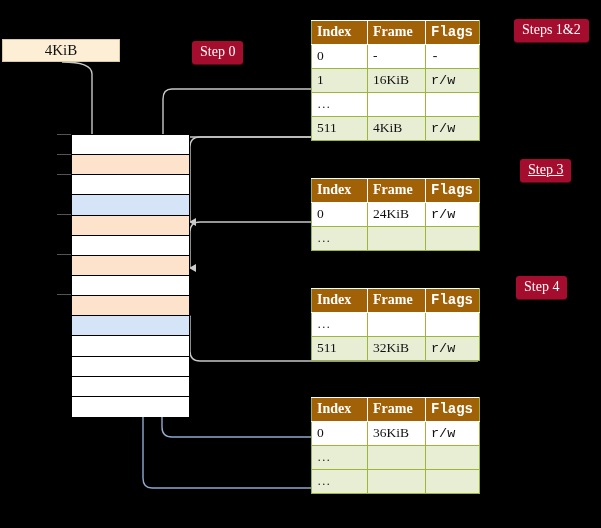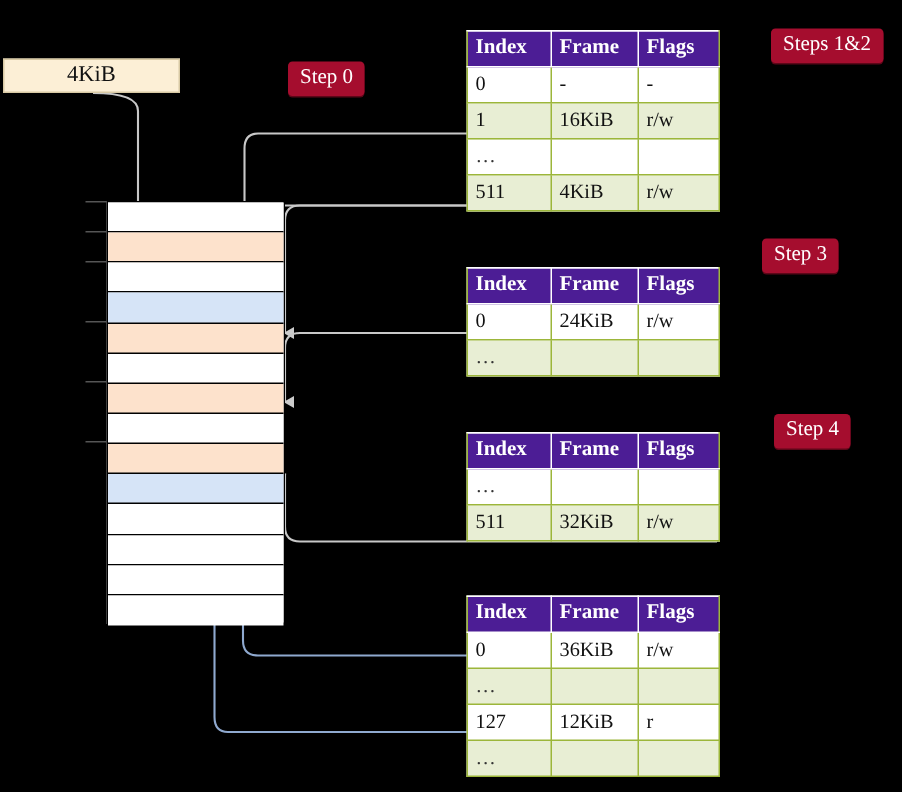--- a/index.html
+++ b/index.html
@@ -73,33 +73,33 @@
     border:1px solid #9cb63a;
     padding:2px 5px 3px 5px;
     text-align:left;
     height:24px;
     box-sizing:border-box;
     vertical-align:middle;
     font-weight:normal;
     white-space:nowrap;
   }
   .ptable thead th{
-    background:#4c1d95;
+    background:#a16207;
     color:#ffffff;
     font-weight:bold;
     font-size:14px;
     border-color:#ffffff;
   }
   .ptable thead th:first-child{border-left-color:#9cb63a;}
   .ptable thead th:last-child{border-right-color:#9cb63a;}
   .ptable tbody tr.alt td{background:#E8EED4;}
   .ptable tbody td.hl{background:#F7F7A0;}
   .col-index{width:56px;}
   .col-frame{width:58px;}
-  .col-flags{width:54px;}
+  .col-flags{width:54px;font-family:Liberation Mono, monospace;}
   .ellip{letter-spacing:1px;color:#333;}
 </style>
 </head>
 <body>
 
 <div id="stage">
 
   <svg id="wires" viewBox="0 0 601 528" width="601" height="528">
     <defs>
       <marker id="arrGray" markerWidth="9" markerHeight="9" refX="4.5" refY="7" orient="auto" markerUnits="userSpaceOnUse">
@@ -131,21 +131,21 @@
   </svg>
 
   <div class="va-box" style="left:2px;top:39px;width:118px;height:23px;">
     <span>4KiB</span>
   </div>
 
   <div class="pill" style="left:192px;top:41px;">Step 0</div>
 
   <div class="pill" style="left:514px;top:19px;">Steps 1&amp;2</div>
 
-  <div class="pill" style="left:508px;top:159px;">Step 3</div>
+  <div class="pill" style="left:520px;top:159px;text-decoration:underline;">Step 3</div>
 
   <div class="pill" style="left:516px;top:265px;margin-top:11px;">Step 4</div>
 
   <div class="mem" id="mem" style="left:71px;top:134px;width:119px;height:282px;">
       <div class="cell" style="height: 20.1429px;"></div>
       <div class="cell peach" style="height: 20.1429px;"></div>
       <div class="cell" style="height: 20.1429px;"></div>
       <div class="cell blue" style="height: 20.1429px;"></div>
       <div class="cell peach" style="height: 20.1429px;"></div>
       <div class="cell" style="height: 20.1429px;"></div>
@@ -254,25 +254,20 @@
         <tr>
           <td class="col-index">0</td>
           <td class="col-frame">36KiB</td>
           <td class="col-flags">r/w</td>
         </tr>
         <tr class="alt">
           <td class="col-index"><span class="ellip">…</span></td>
           <td class="col-frame"></td>
           <td class="col-flags"></td>
         </tr>
-        <tr>
-          <td class="col-index">127</td>
-          <td class="col-frame">12KiB</td>
-          <td class="col-flags">r</td>
-        </tr>
         <tr class="alt">
           <td class="col-index"><span class="ellip">…</span></td>
           <td class="col-frame"></td>
           <td class="col-flags"></td>
         </tr>
       </tbody>
     </table>
 
 </div>
 

